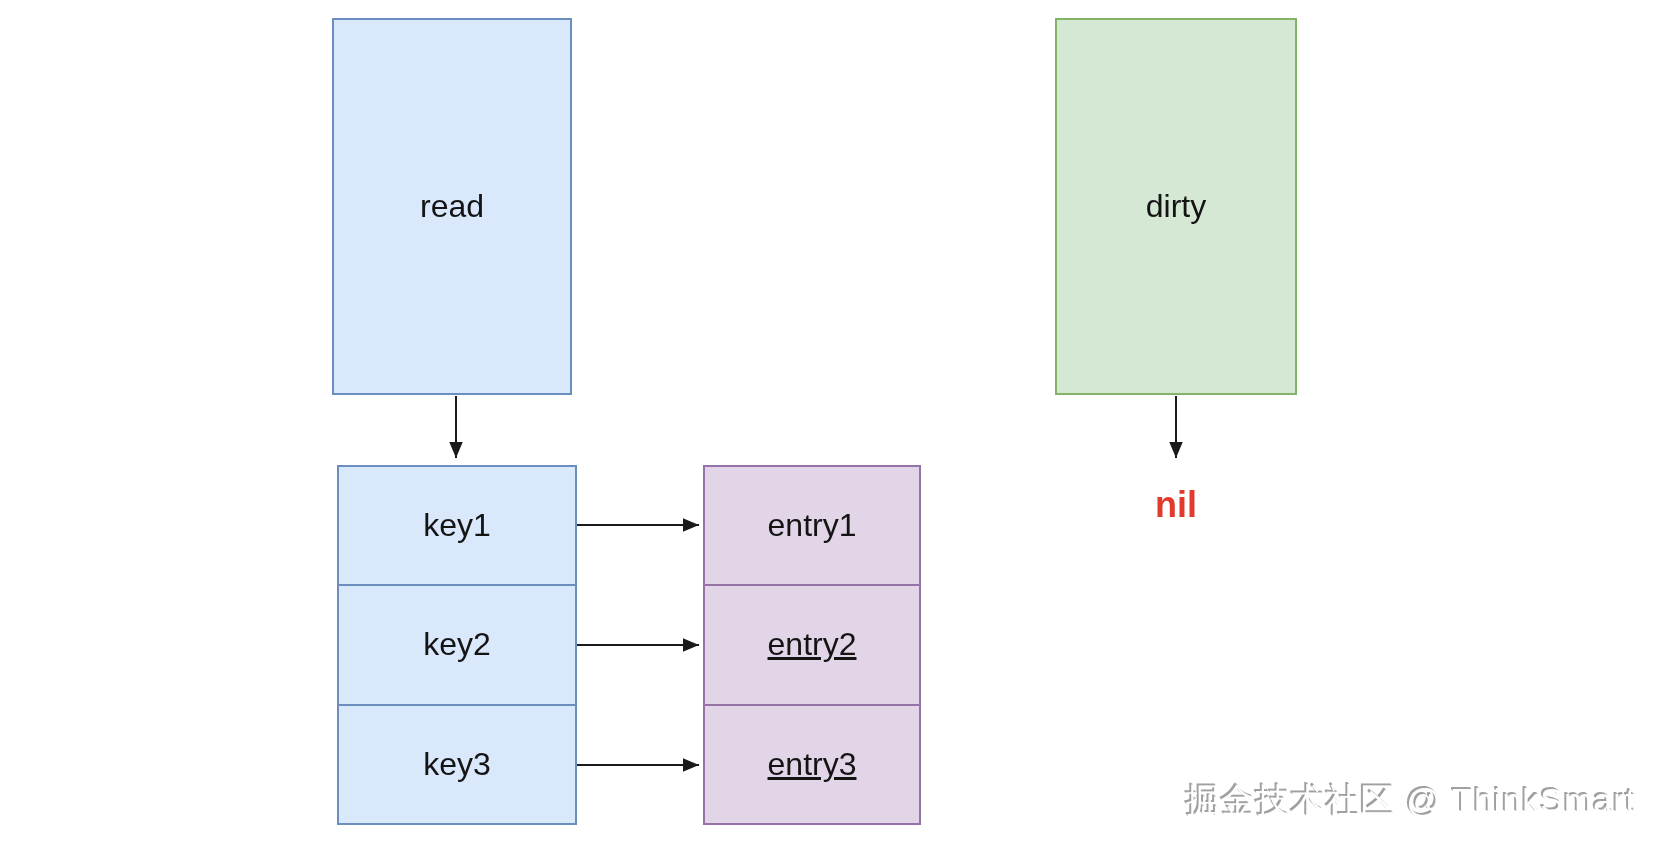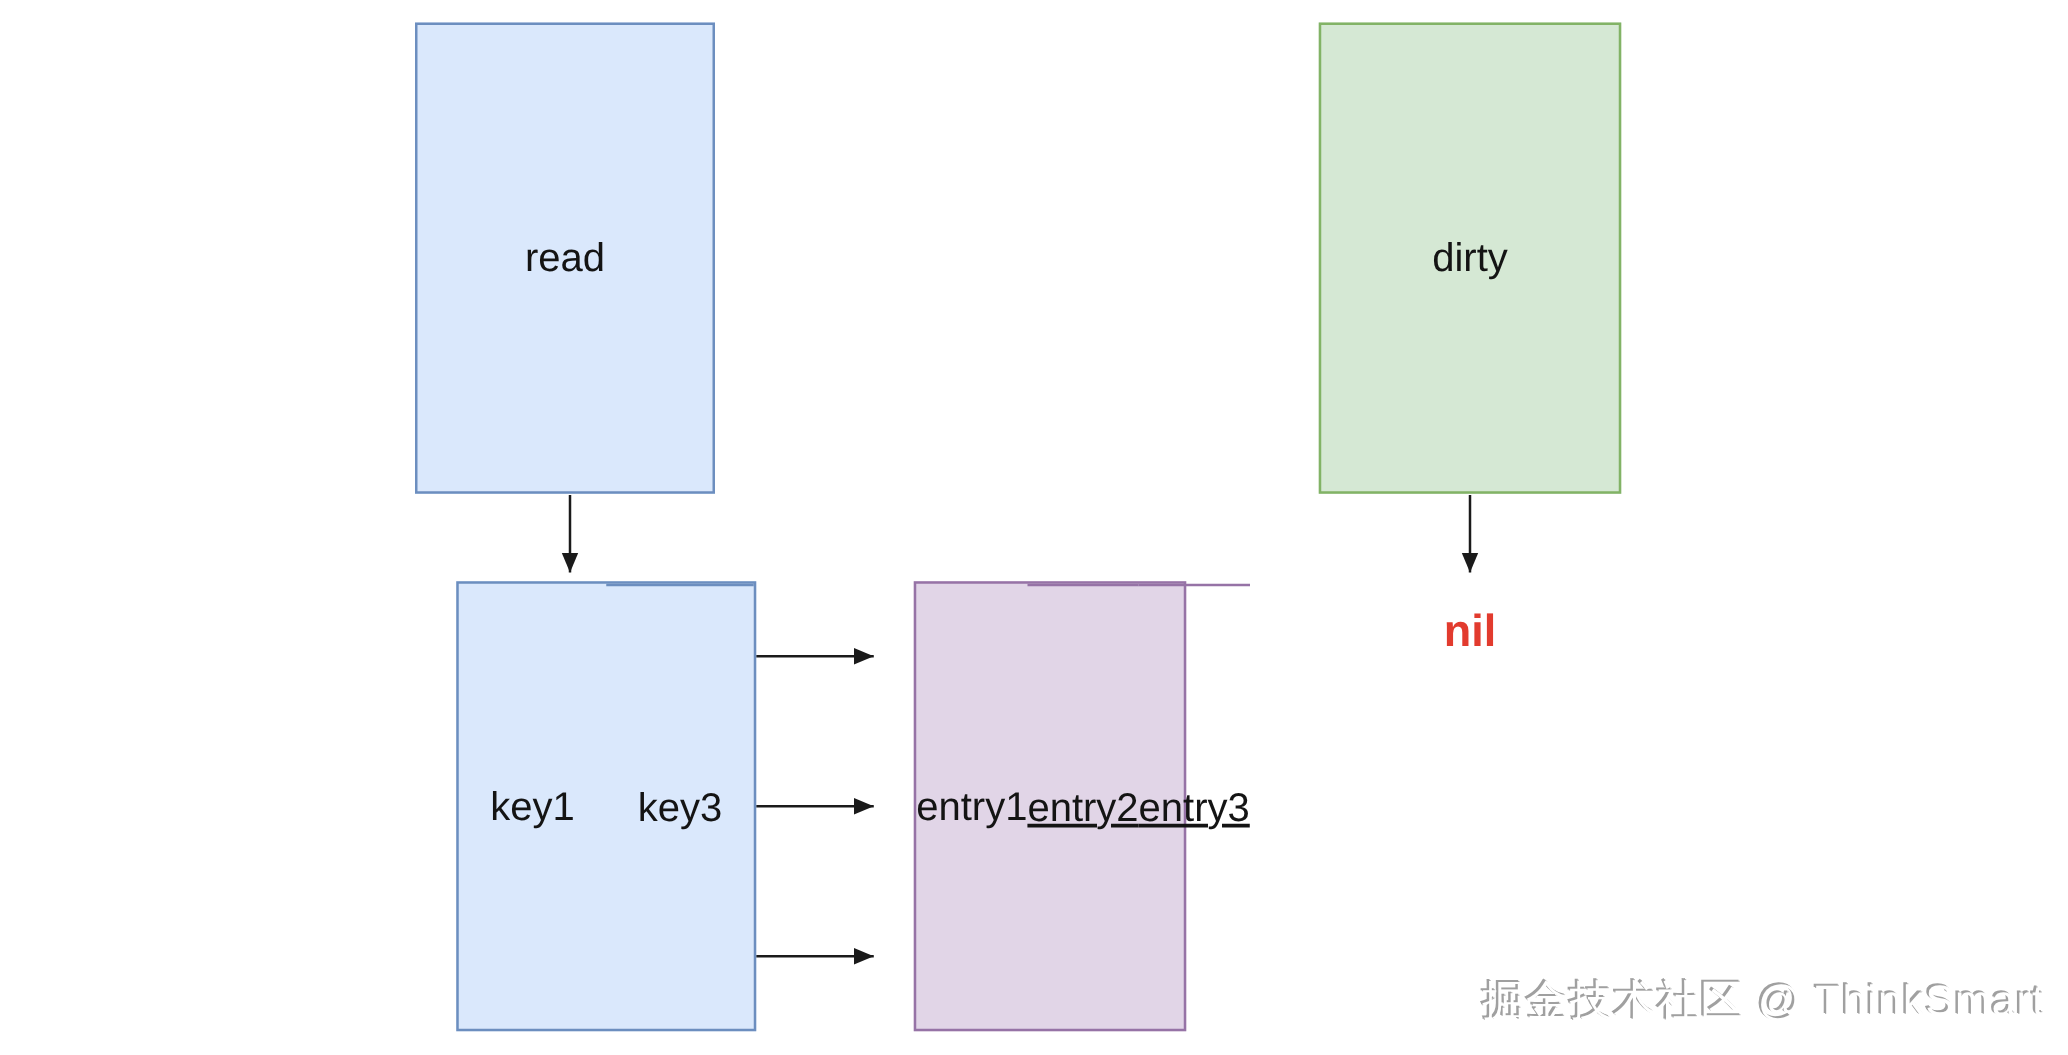--- a/index.html
+++ b/index.html
@@ -41,22 +41,21 @@
   .dirty-box {
     left: 1055px; top: 18px;
     width: 242px; height: 377px;
     background: #d5e8d4;
     border: 2px solid #82b366;
   }
   .stack {
     position: absolute;
     box-sizing: border-box;
     display: flex;
-    flex-direction: row;
-    margin-left: 28px;
+    flex-direction: column;
   }
   .key-stack {
     left: 337px; top: 465px;
     width: 240px; height: 360px;
     border: 2px solid #6c8ebf;
     background: #dae8fc;
   }
   .entry-stack {
     left: 703px; top: 465px;
     width: 218px; height: 360px;
@@ -117,20 +116,23 @@
 
   <div class="node read-box">
     <span>read</span>
   </div>
 
   <div class="stack key-stack">
     <div class="cell">
       <span>key1</span>
     </div>
     <div class="cell">
+      <span>key2</span>
+    </div>
+    <div class="cell">
       <span>key3</span>
     </div>
   </div>
 
   <div class="stack entry-stack">
     <div class="cell">
       <span>entry1</span>
     </div>
     <div class="cell">
       <span>entry2</span>

